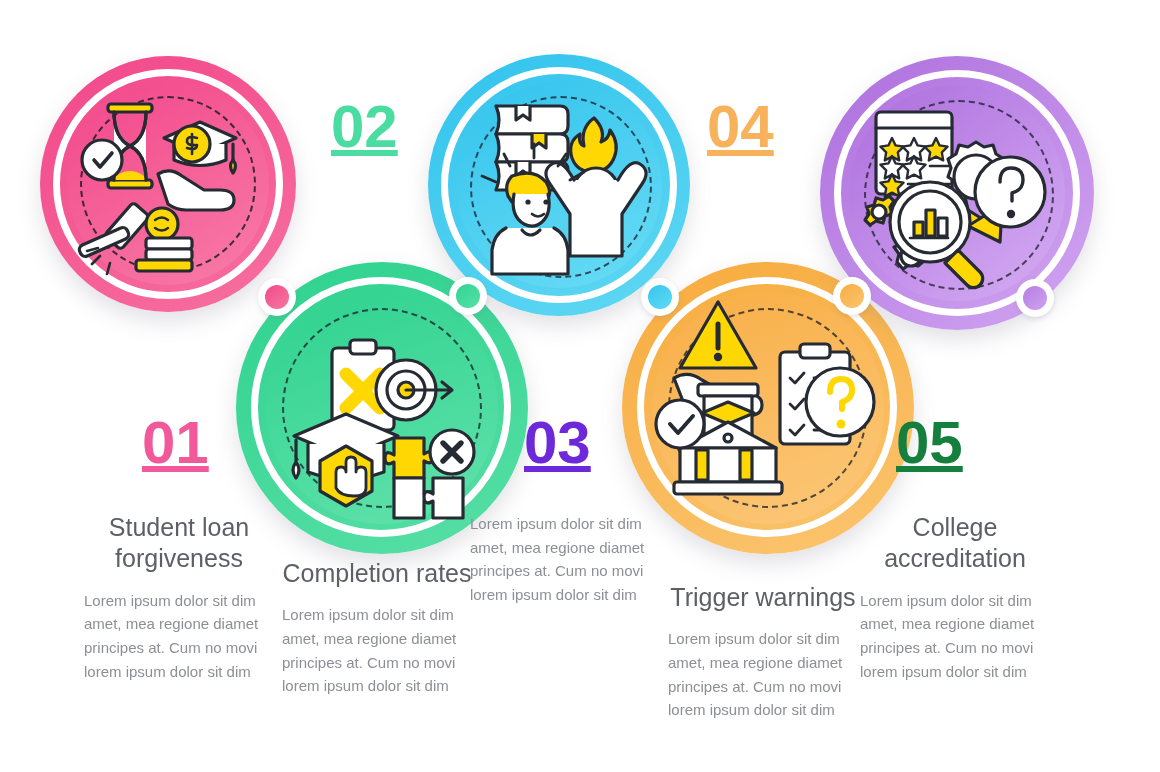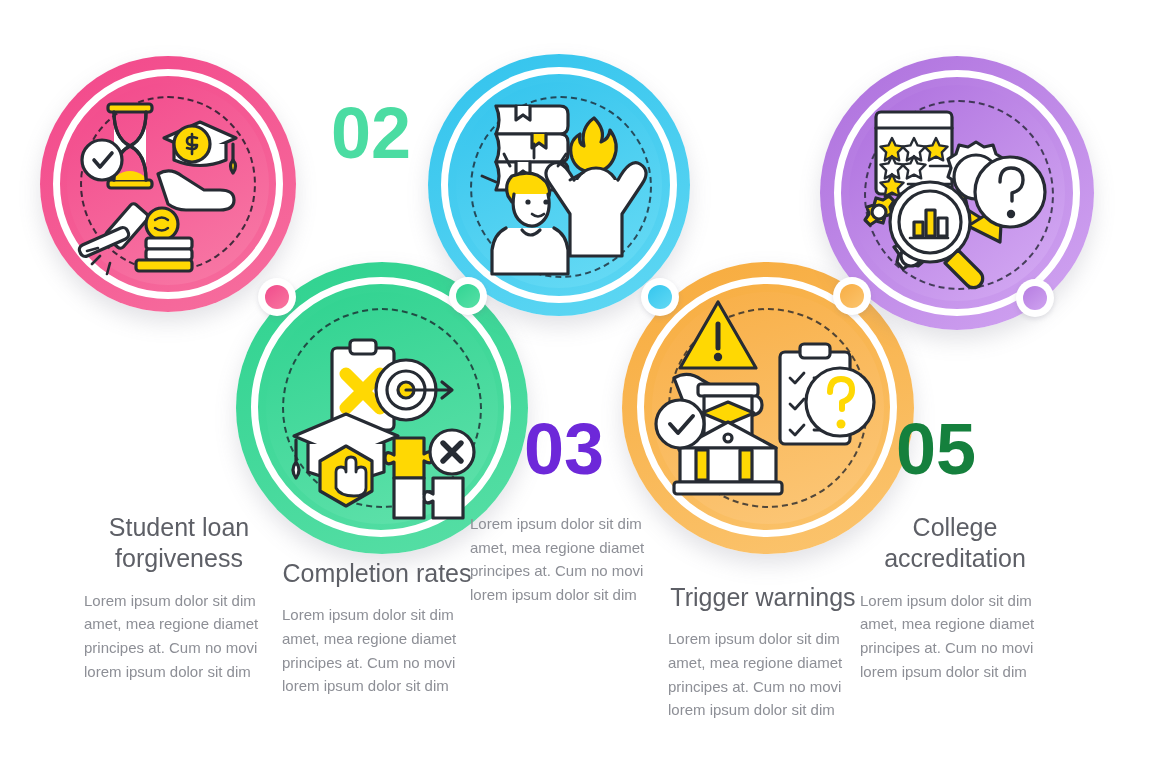--- a/index.html
+++ b/index.html
@@ -39,26 +39,27 @@
     background:#ffffff;
     display:flex;align-items:center;justify-content:center;
     z-index:40;
     box-shadow:0 2px 5px rgba(120,120,140,.20);
   }
   .connector i{display:block;border-radius:50%;}
 
   
   .num{
     position:absolute;
-    font-size:72px;
+    font-size:60px;
     font-weight:700;
     letter-spacing:0px;
     line-height:1;
     z-index:30;
     white-space:nowrap;
+    text-decoration:underline;
   }
   .block{position:absolute;z-index:25;}
   .block h3{
     margin:0 0 14px 0;
     font-size:25px;
     font-weight:400;
     line-height:1.25;
     color:#5d5f66;
     text-align:center;
   }
@@ -274,22 +275,24 @@
   <div class="connector" style="left:641px;top:278px;width:38px;height:38px;">
     <i style="width:24px;height:24px;background:linear-gradient(140deg,#35C6EE,#62D9F4);"></i>
   </div>
   <div class="connector" style="left:833px;top:277px;width:38px;height:38px;">
     <i style="width:24px;height:24px;background:linear-gradient(140deg,#F8AE45,#FBC46E);"></i>
   </div>
   <div class="connector" style="left:1016px;top:279px;width:38px;height:38px;">
     <i style="width:24px;height:24px;background:linear-gradient(140deg,#B67DE1,#CFA3F0);"></i>
   </div>
 
+  <div class="num" style="left:142px;top:413px;color:#F2599B;">01</div>
   <div class="num" style="left:331px;top:97px;color:#4BDCA2;">02</div>
   <div class="num" style="left:524px;top:413px;color:#6d28d9;">03</div>
+  <div class="num" style="left:707px;top:97px;color:#F8B25C;">04</div>
   <div class="num" style="left:896px;top:413px;color:#15803d;">05</div>
 
   <div class="block" style="left:84px;top:512px;width:190px;">
     <h3>Student loan forgiveness</h3>
     <p>Lorem ipsum dolor sit dim amet, mea regione diamet principes at. Cum no movi lorem ipsum dolor sit dim</p>
   </div>
 
   <div class="block" style="left:282px;top:558px;width:190px;">
     <h3>Completion rates</h3>
     <p>Lorem ipsum dolor sit dim amet, mea regione diamet principes at. Cum no movi lorem ipsum dolor sit dim</p>

